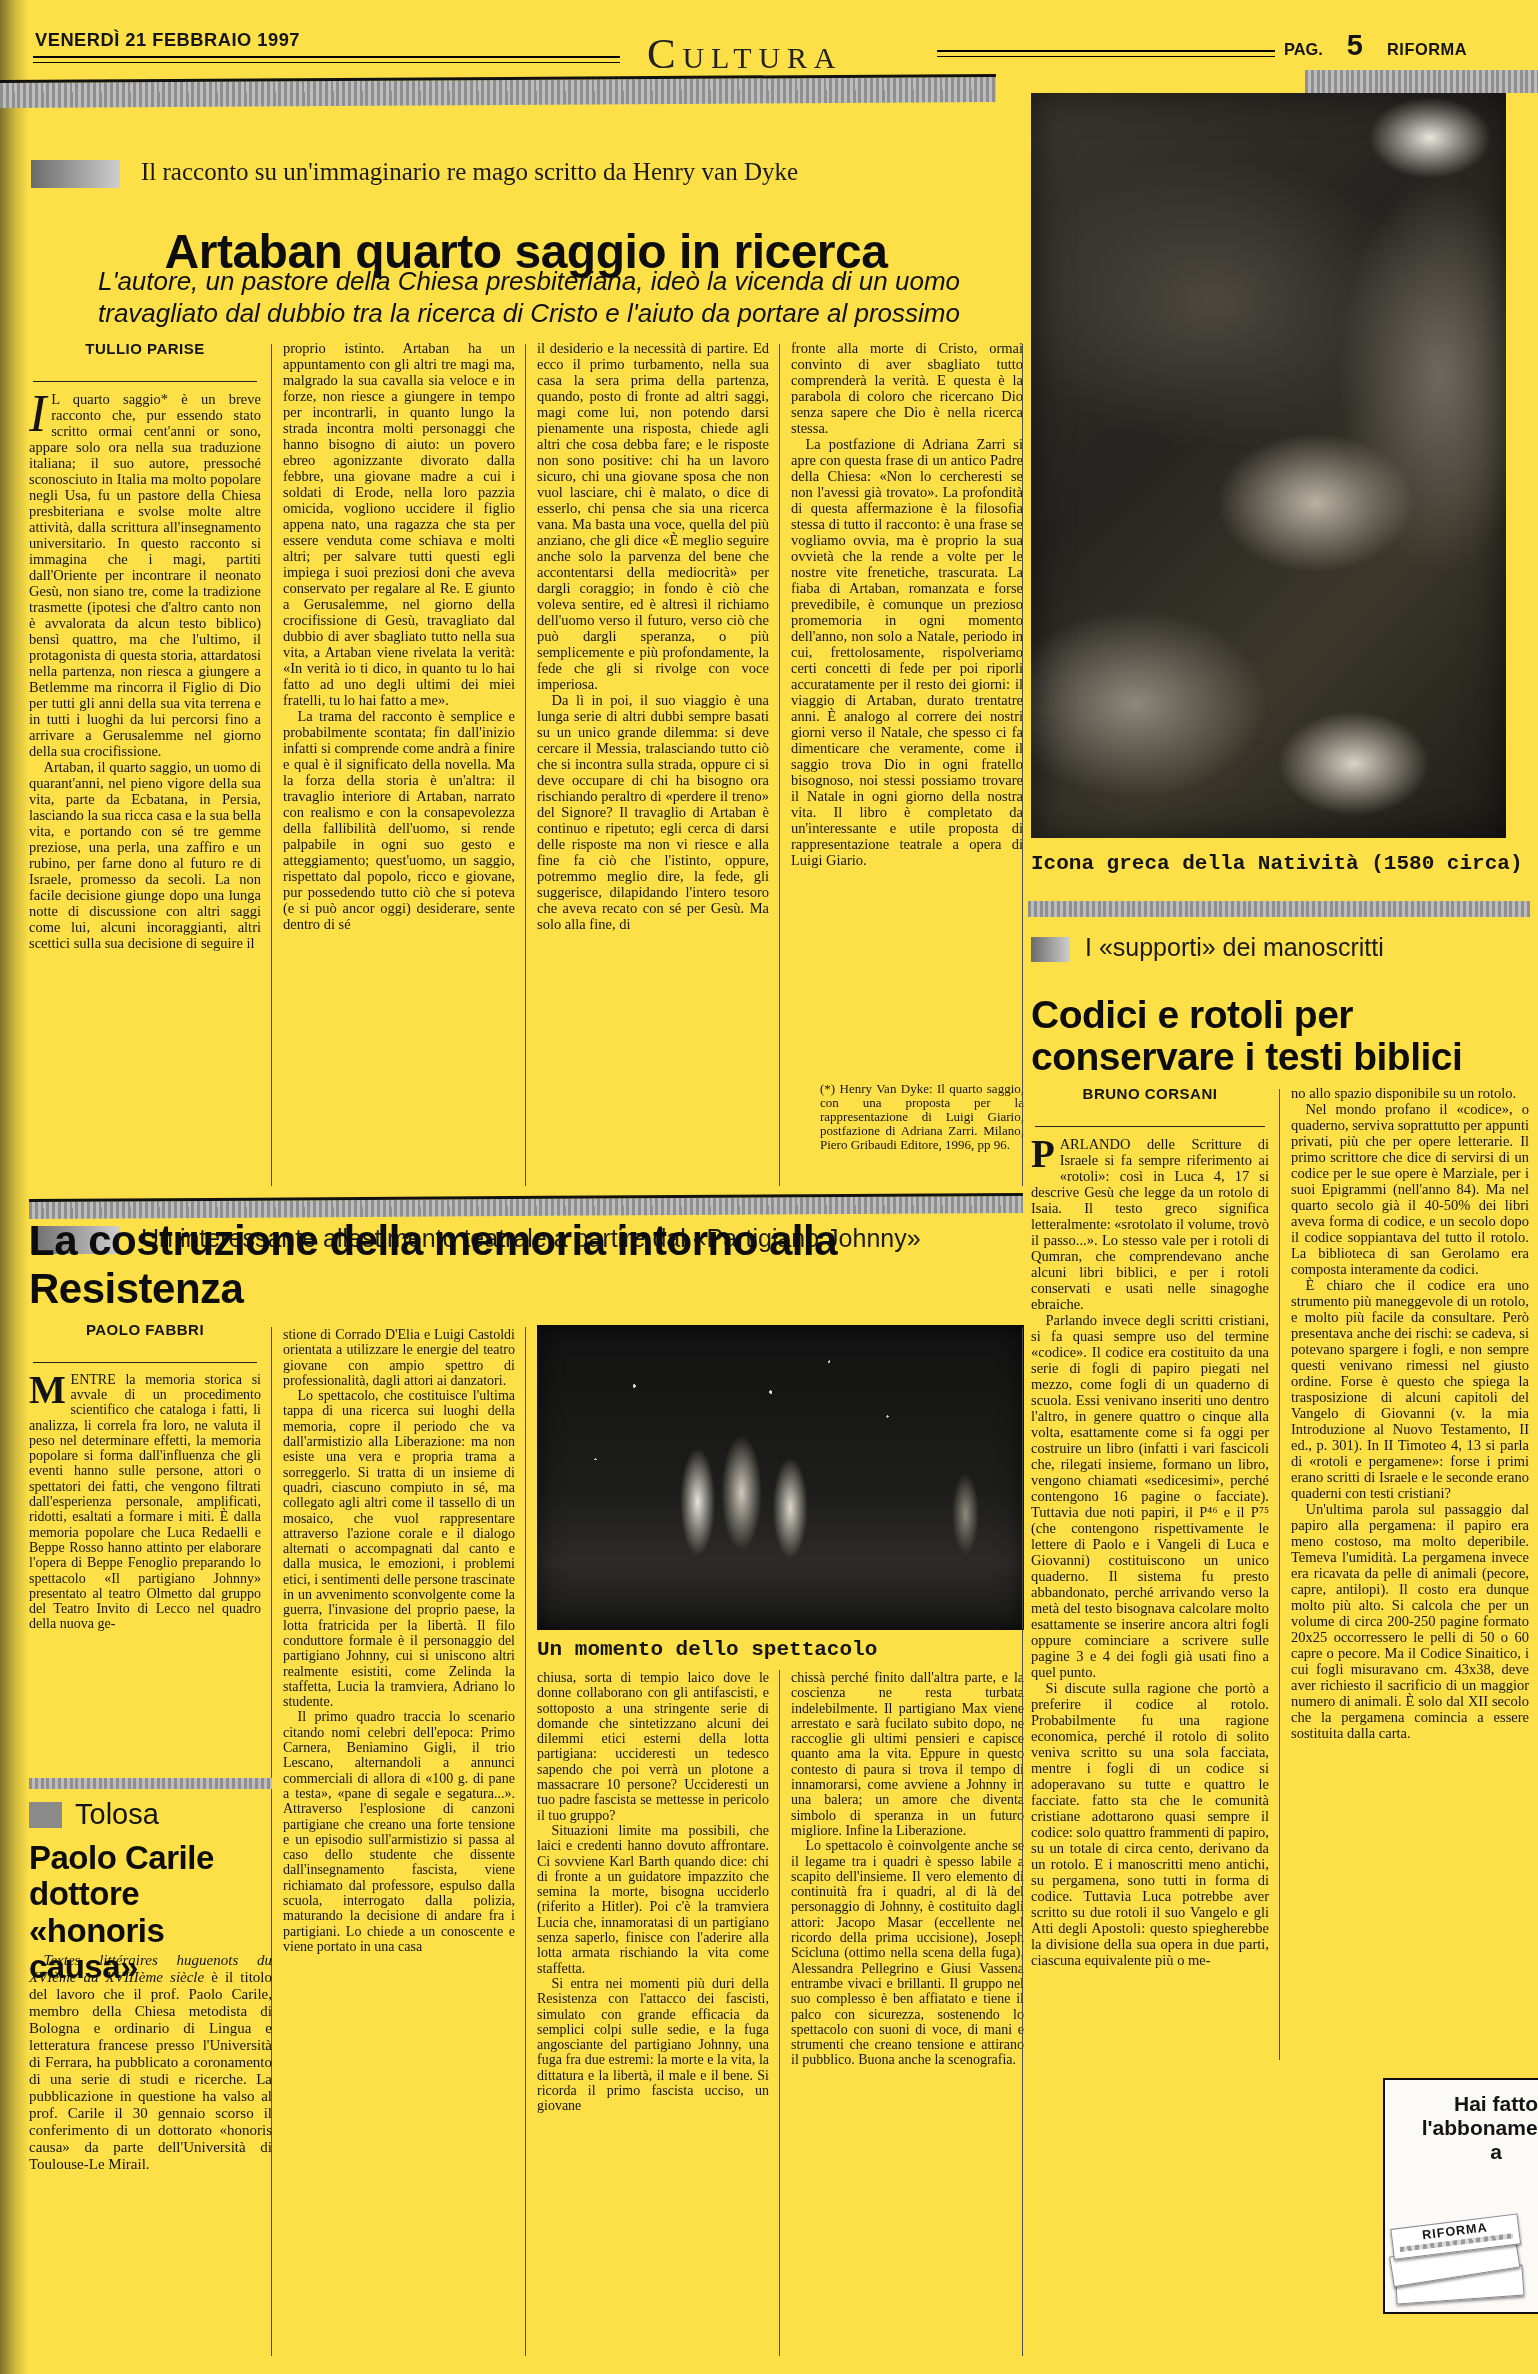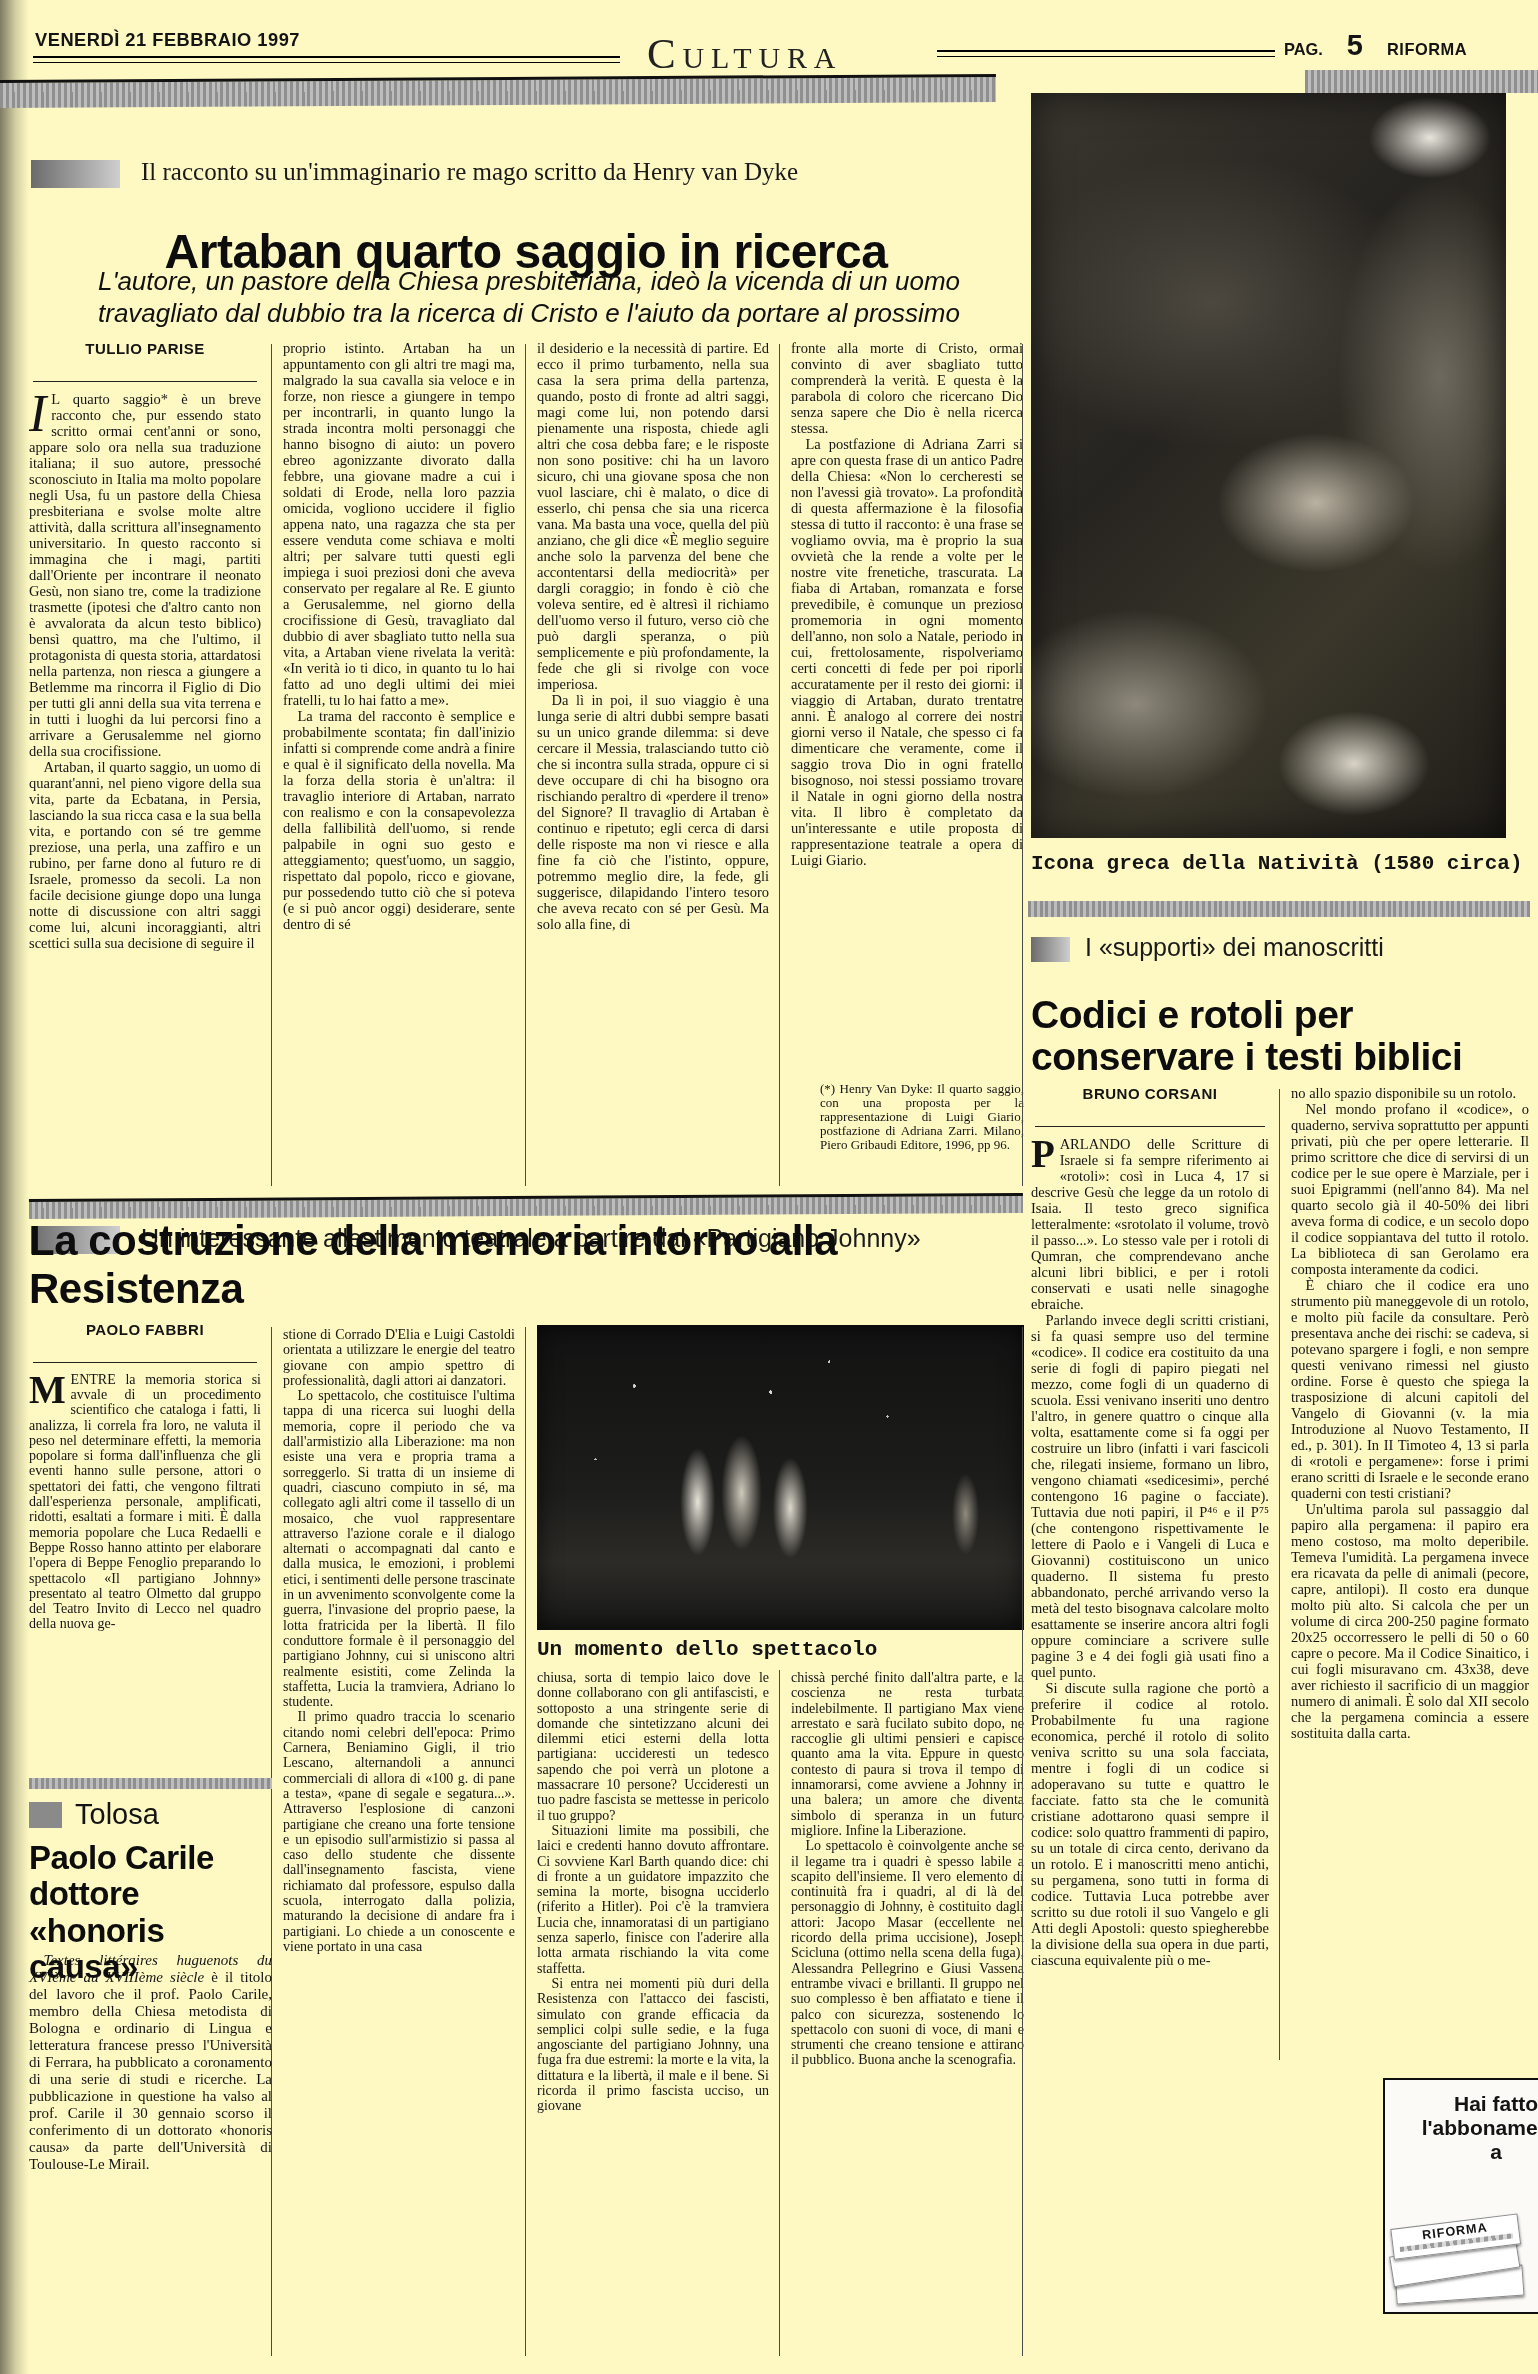--- a/index.html
+++ b/index.html
@@ -1,16 +1,16 @@
 <!DOCTYPE html>
 <html><head>
 <meta charset="utf-8">
 <style>
   html,body{margin:0;padding:0;background:#555;}
-  .page{position:relative;width:1538px;height:2374px;background:#fef9c3;overflow:hidden;
+  .page{position:relative;width:1538px;height:2374px;background:#fde047;overflow:hidden;
         font-family:"Liberation Serif","DejaVu Serif",serif;color:#141414;}
   .scan-edge{position:absolute;left:0;top:0;width:29px;height:100%;
         background:linear-gradient(90deg,rgba(20,20,20,.55),rgba(20,20,20,.18) 55%,rgba(20,20,20,0));}
   .abs{position:absolute;}
   
   .hdr-date{font-family:"Liberation Sans",sans-serif;font-weight:bold;font-size:18.3px;letter-spacing:0.5px;}
   .dbl{border-top:2.9px solid #000;border-bottom:1.4px solid #000;height:3.9px;}
   .cultura{font-size:30px;letter-spacing:6.8px;font-family:"Liberation Serif",serif;color:#222;}
   .cultura::first-letter{font-size:43px;}
   .hdr-right{font-family:"Liberation Sans",sans-serif;display:flex;align-items:baseline;gap:24px;}

